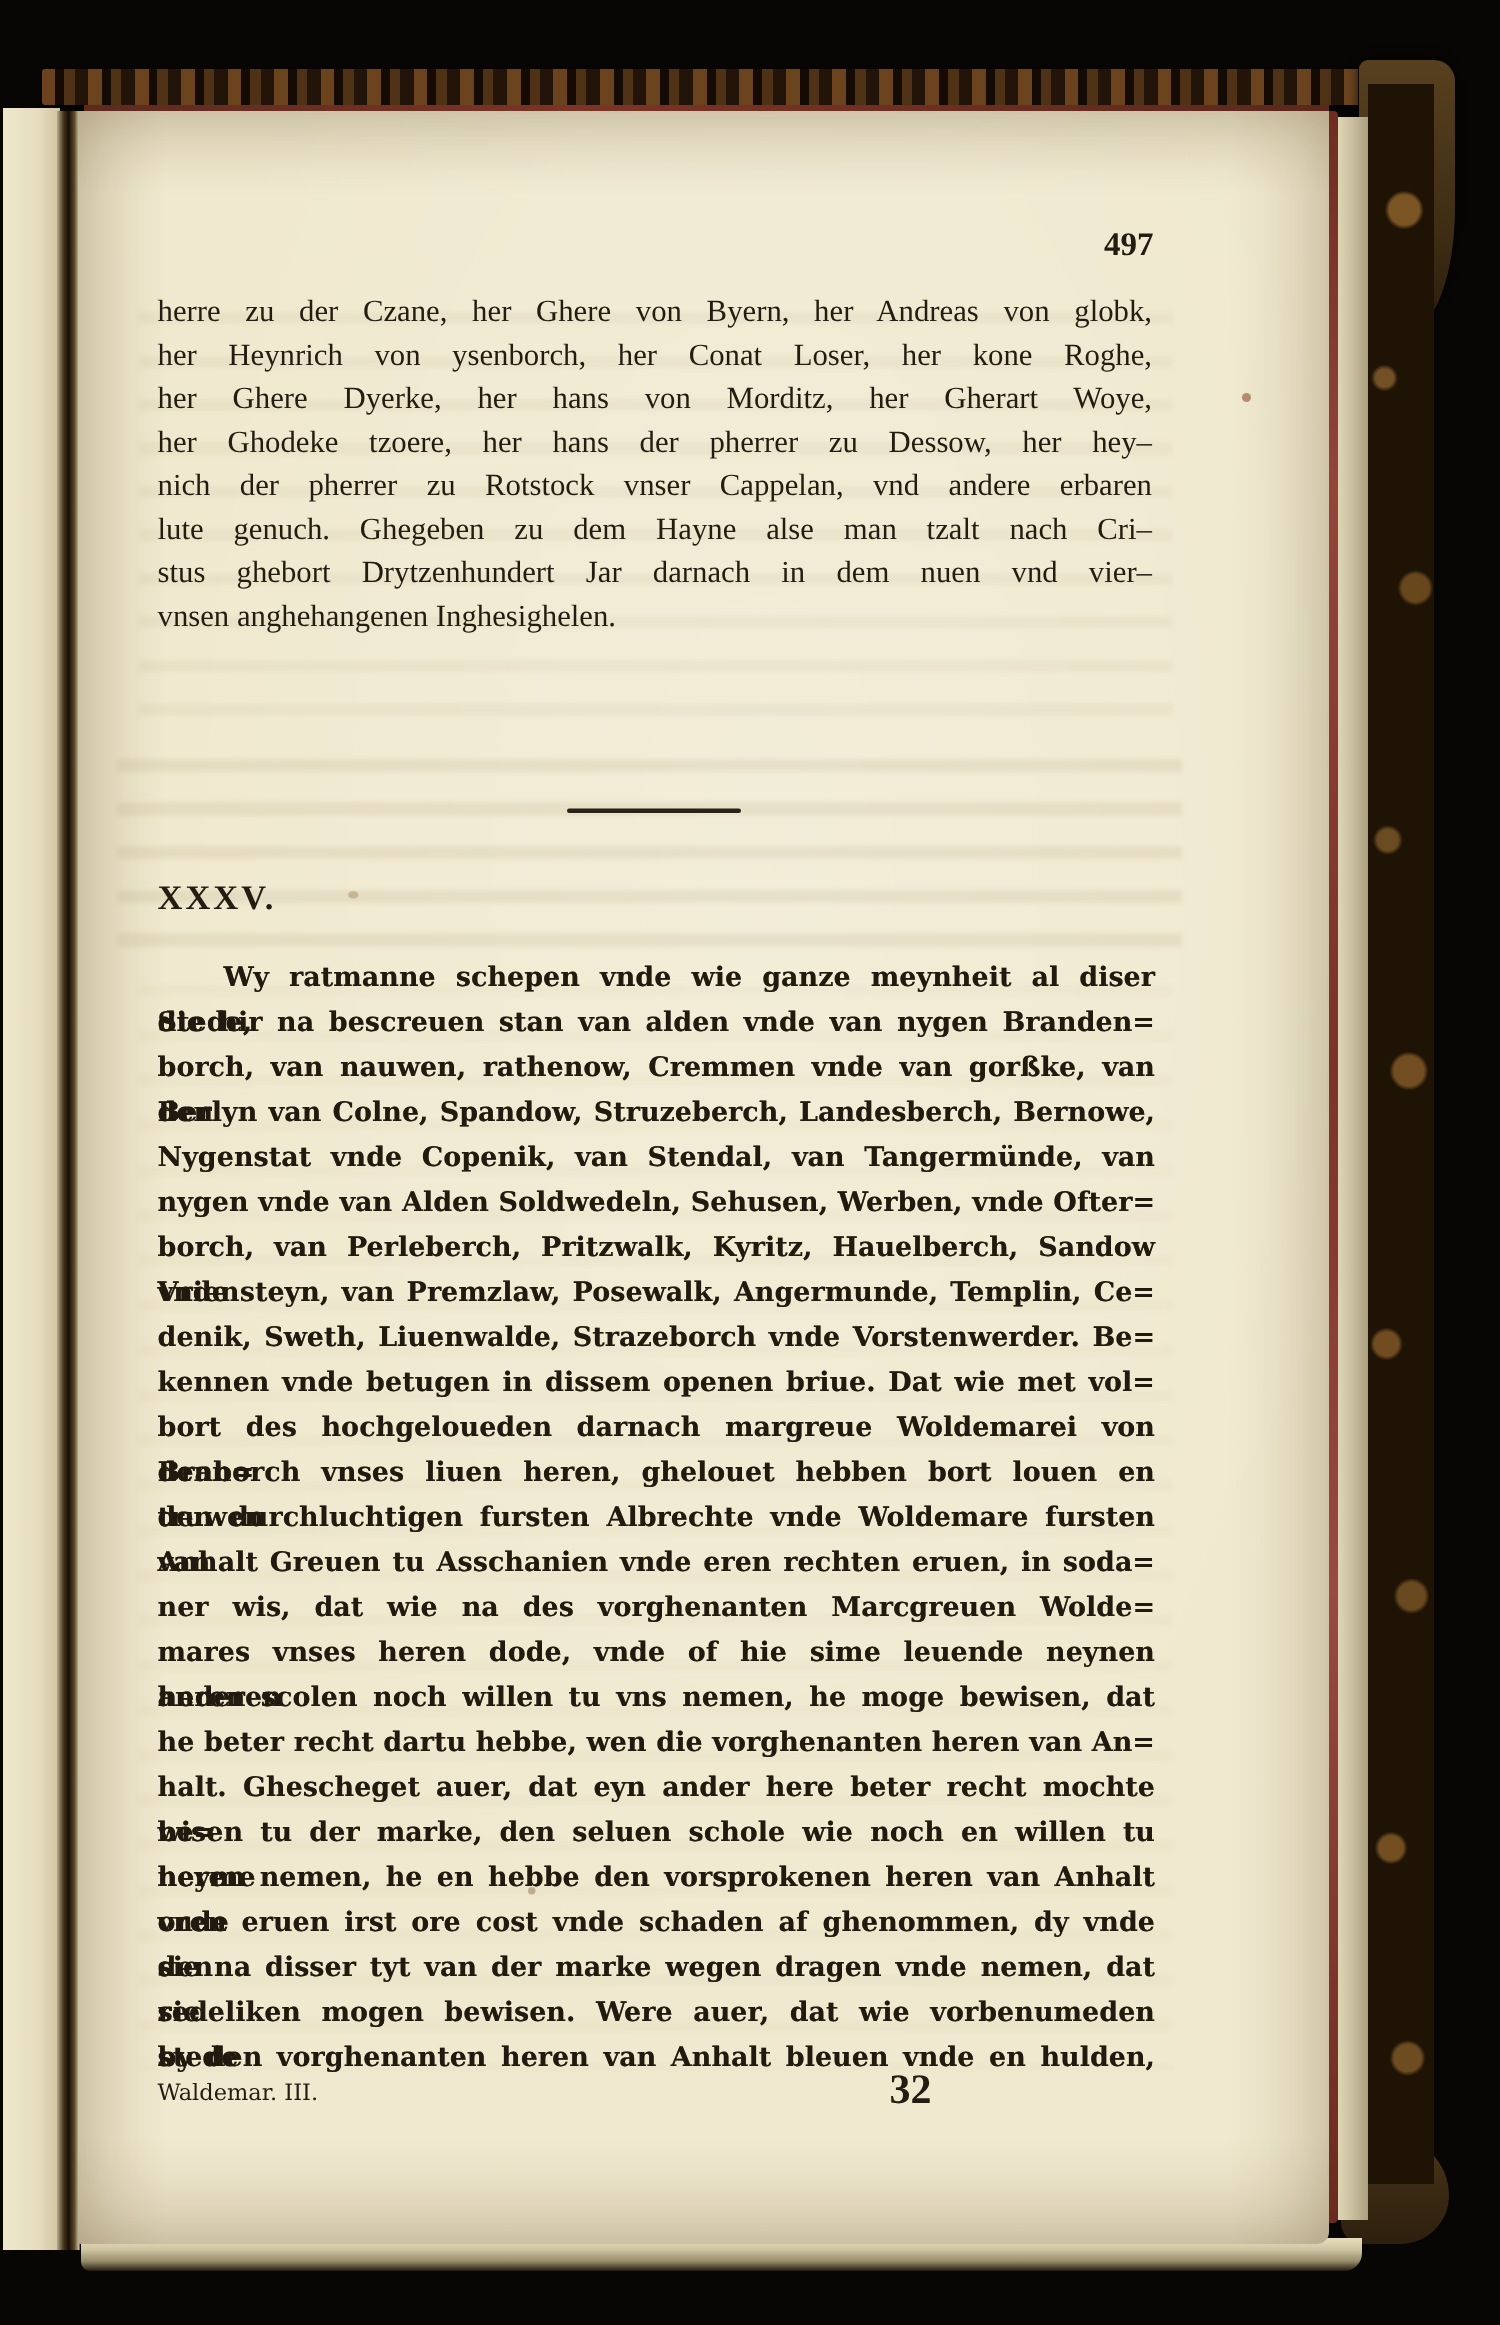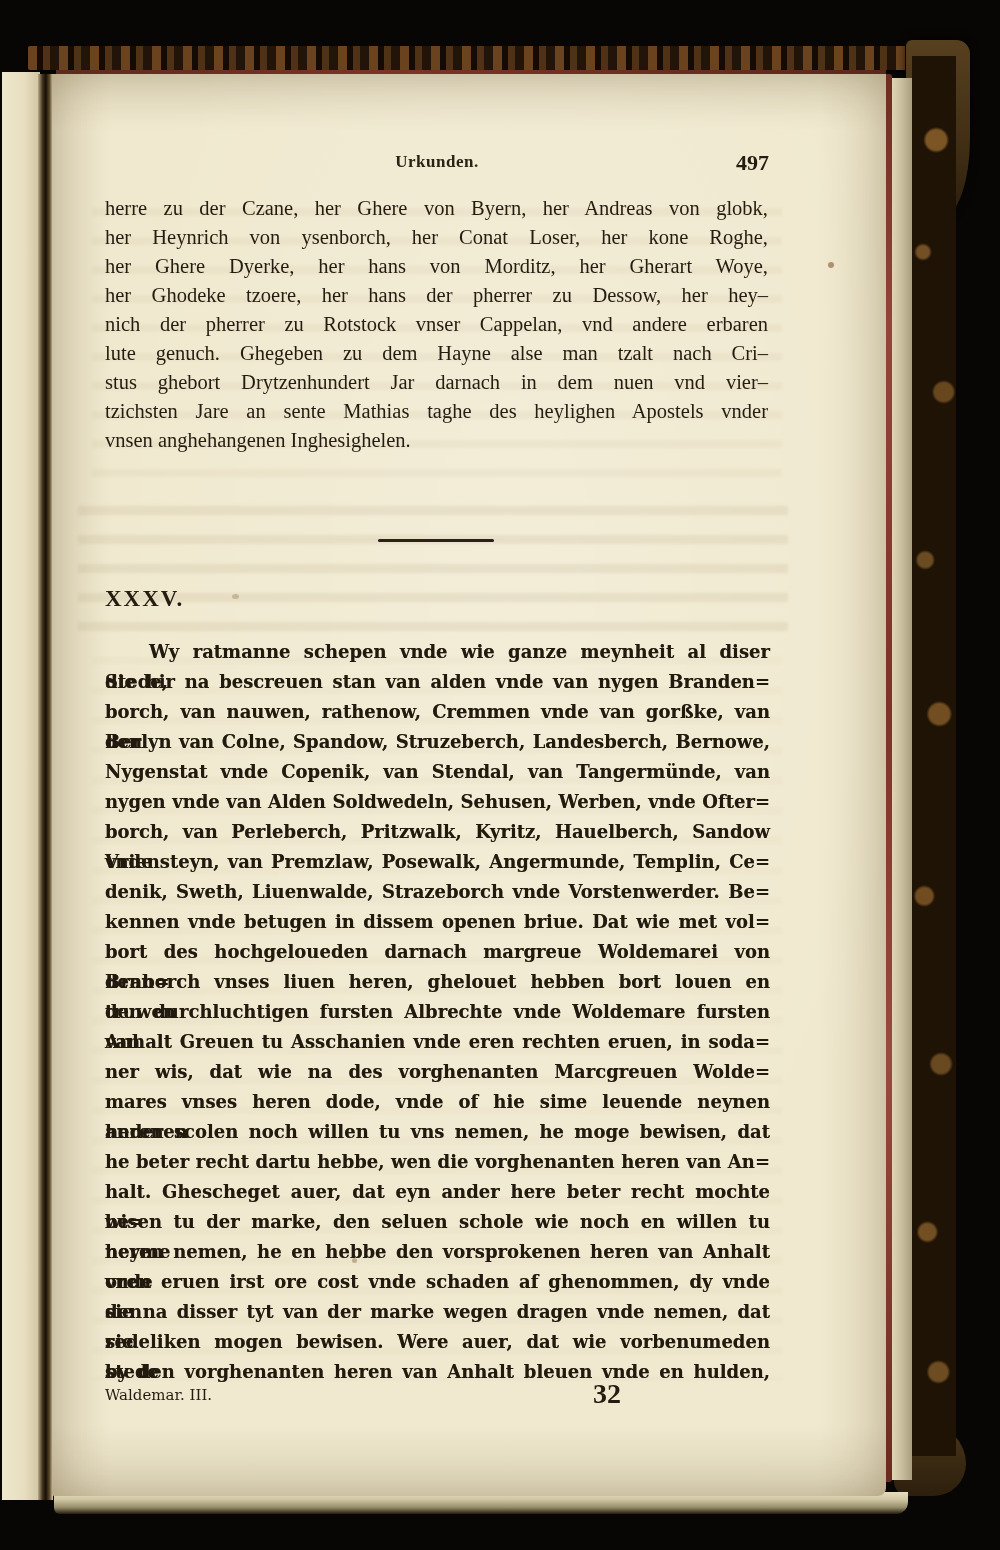--- a/index.html
+++ b/index.html
@@ -108,34 +108,32 @@
   <div class="page txt">
 
     <div class="bleed b1"></div>
     <div class="bleed b2"></div>
     <div class="bleed b3"></div>
     <div class="spot s1"></div>
     <div class="spot s2"></div>
     <div class="spot s3"></div>
 
     <div class="header-row">
-      <div class="running-title">Urkunden.</div>
       <div class="page-number">497</div>
     </div>
 
     <div class="roman-block">
       <div>
           <div class="tline just">herre zu der Czane, her Ghere von Byern, her Andreas von globk,</div>
           <div class="tline just">her Heynrich von ysenborch, her Conat Loser, her kone Roghe,</div>
           <div class="tline just">her Ghere Dyerke, her hans von Morditz, her Gherart Woye,</div>
           <div class="tline just">her Ghodeke tzoere, her hans der pherrer zu Dessow, her hey–</div>
           <div class="tline just">nich der pherrer zu Rotstock vnser Cappelan, vnd andere erbaren</div>
           <div class="tline just">lute genuch.  Ghegeben zu dem Hayne alse man tzalt nach Cri–</div>
           <div class="tline just">stus ghebort Drytzenhundert Jar darnach in dem nuen vnd vier–</div>
-          <div class="tline just">tzichsten Jare an sente Mathias taghe des heylighen Apostels vnder</div>
           <div class="tline">vnsen anghehangenen Inghesighelen.</div>
         </div>
     </div>
 
     <div class="rule"></div>
 
     <div class="section-heading">XXXV.</div>
 
     <div class="fraktur-block">
         <div class="tline just" style="text-indent: 44px;">Wy ratmanne schepen vnde wie ganze meynheit al diser Stede,</div>

